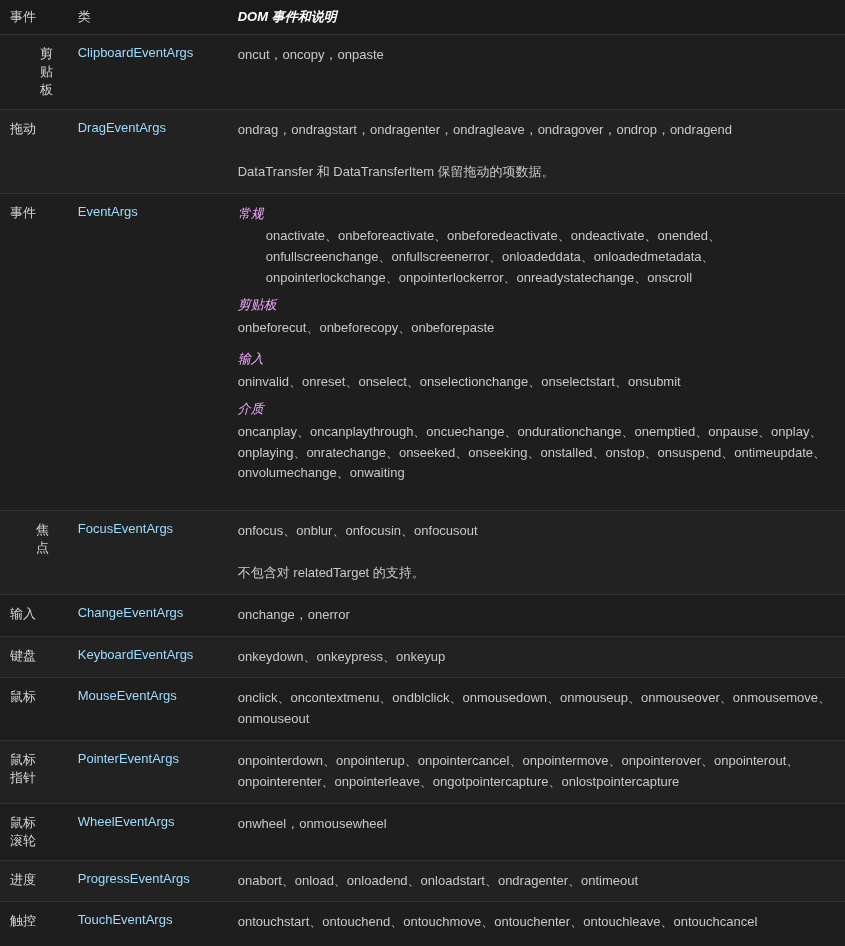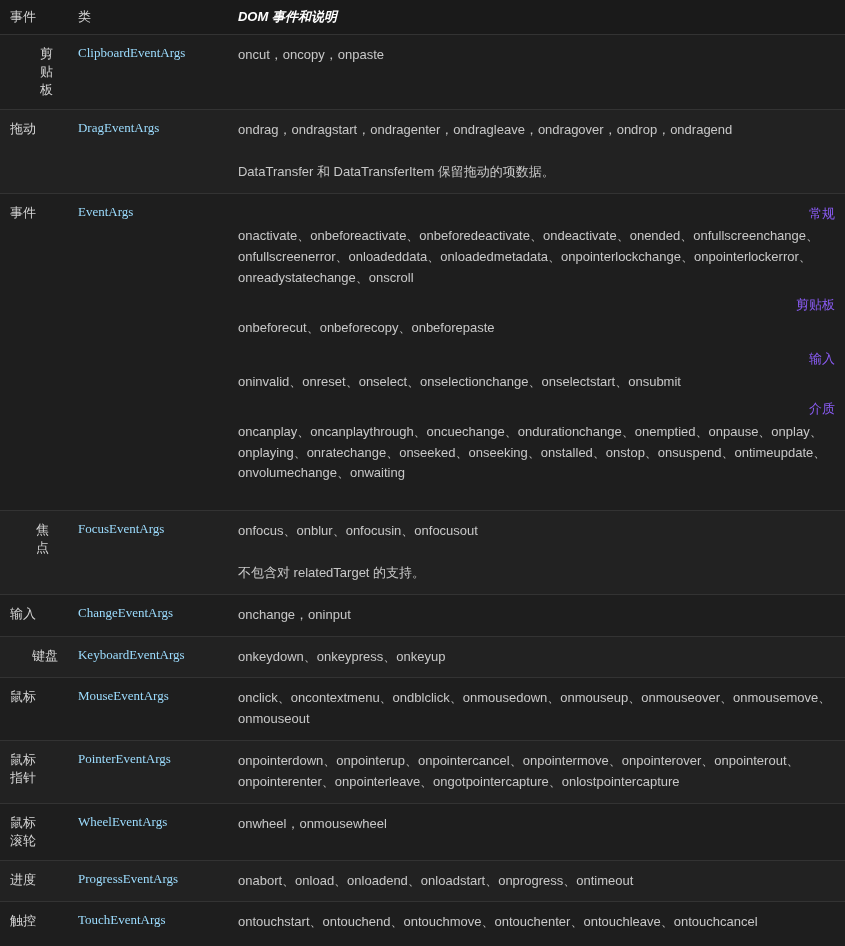--- a/index.html
+++ b/index.html
@@ -46,33 +46,32 @@
     td:first-child {
       font-size: 13px;
       color: #d4d4d4;
       white-space: nowrap;
       min-width: 50px;
     }
     td:nth-child(2) {
       color: #9cdcfe;
       white-space: nowrap;
       min-width: 160px;
-      font-family: Liberation Serif, serif;
     }
     td:nth-child(3) {
       color: #c8c8c8;
       line-height: 1.6;
     }
     .category-label {
-      color: #8b5cf6;
+      color: #f0abfc;
+      font-style: italic;
       font-weight: normal;
       display: block;
       margin-top: 6px;
       margin-bottom: 2px;
-      text-align: right;
     }
     .category-label:first-child {
       margin-top: 0;
     }
     .note-text {
       color: #c8c8c8;
       margin-top: 21px;
       display: block;
     }
   </style>
@@ -97,41 +96,41 @@
       <tr>
         <td style="white-space: pre-line;">拖动</td>
         <td>DragEventArgs</td>
         <td><span>ondrag，ondragstart，ondragenter，ondragleave，ondragover，ondrop，ondragend</span><span class="note-text">DataTransfer 和 DataTransferItem 保留拖动的项数据。</span></td>
       </tr>
       <tr>
         <td style="white-space: pre-line;">事件</td>
         <td>EventArgs</td>
         <td>
           <span class="category-label">常规</span>
-          <span style="display: block; margin-bottom: 4px;">onactivate、onbeforeactivate、onbeforedeactivate、ondeactivate、onended、onfullscreenchange、onfullscreenerror、onloadeddata、onloadedmetadata、onpointerlockchange、onpointerlockerror、onreadystatechange、onscroll</span>
+          <span style="display: block; margin-bottom: 4px; margin-left: 28px;">onactivate、onbeforeactivate、onbeforedeactivate、ondeactivate、onended、onfullscreenchange、onfullscreenerror、onloadeddata、onloadedmetadata、onpointerlockchange、onpointerlockerror、onreadystatechange、onscroll</span>
           <span class="category-label">剪贴板</span>
           <span style="display: block; margin-bottom: 11px;">onbeforecut、onbeforecopy、onbeforepaste</span>
           <span class="category-label">输入</span>
           <span style="display: block; margin-bottom: 4px;">oninvalid、onreset、onselect、onselectionchange、onselectstart、onsubmit</span>
           <span class="category-label">介质</span>
           <span style="display: block; margin-bottom: 16px;">oncanplay、oncanplaythrough、oncuechange、ondurationchange、onemptied、onpause、onplay、onplaying、onratechange、onseeked、onseeking、onstalled、onstop、onsuspend、ontimeupdate、onvolumechange、onwaiting</span>
         </td>
       </tr>
       <tr>
         <td style="white-space: pre-line; padding-left: 36px;">焦点</td>
         <td>FocusEventArgs</td>
         <td><span>onfocus、onblur、onfocusin、onfocusout</span><span class="note-text">不包含对 relatedTarget 的支持。</span></td>
       </tr>
       <tr>
         <td style="white-space: pre-line;">输入</td>
         <td>ChangeEventArgs</td>
-        <td><span>onchange，oninput</span></td>
+        <td><span>onchange，onerror</span></td>
       </tr>
       <tr>
-        <td style="white-space: pre-line; text-align: right;">键盘</td>
+        <td style="white-space: pre-line;">键盘</td>
         <td>KeyboardEventArgs</td>
         <td><span>onkeydown、onkeypress、onkeyup</span></td>
       </tr>
       <tr>
         <td style="white-space: pre-line;">鼠标</td>
         <td>MouseEventArgs</td>
         <td><span>onclick、oncontextmenu、ondblclick、onmousedown、onmouseup、onmouseover、onmousemove、onmouseout</span></td>
       </tr>
       <tr>
         <td style="white-space: pre-line;">鼠标
@@ -141,21 +140,21 @@
       </tr>
       <tr>
         <td style="white-space: pre-line;">鼠标
 滚轮</td>
         <td>WheelEventArgs</td>
         <td><span>onwheel，onmousewheel</span></td>
       </tr>
       <tr>
         <td style="white-space: pre-line;">进度</td>
         <td>ProgressEventArgs</td>
-        <td><span>onabort、onload、onloadend、onloadstart、onprogress、ontimeout</span></td>
+        <td><span>onabort、onload、onloadend、onloadstart、ondragenter、ontimeout</span></td>
       </tr>
       <tr>
         <td style="white-space: pre-line;">触控</td>
         <td>TouchEventArgs</td>
         <td><span>ontouchstart、ontouchend、ontouchmove、ontouchenter、ontouchleave、ontouchcancel</span><span class="note-text">TouchPoint 表示触控敏感型设备上的单个接触点。</span></td>
       </tr>
     </tbody>
 </table>
 
 </body></html>

